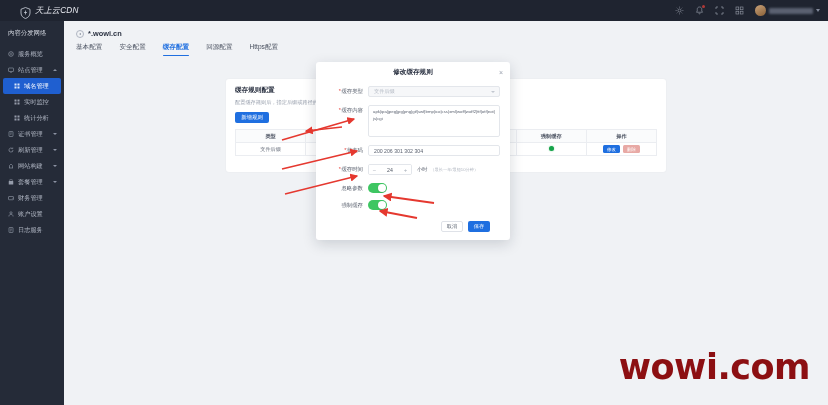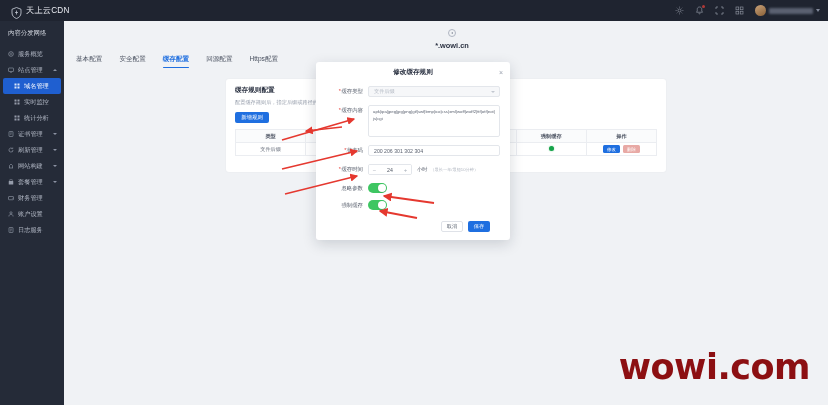--- a/index.html
+++ b/index.html
@@ -18,22 +18,23 @@
   
   .topbar {
     position: absolute; top: 0; left: 0;
     width: 828px; height: 21px;
     background: #1f2430;
     display: flex; align-items: center;
     z-index: 30;
   }
   .brand {
     display: flex; 
-    padding-left: 11px; gap: 4px;
+    padding-left: 20px; gap: 4px;
     width: 64px;
+    font-style: italic;
   }
   .brand-shield { width: 11px; height: 12px; flex: 0 0 auto; }
   .brand-name {
     color: #e8eaf0; font-size: 8.2px; letter-spacing: .2px;
     white-space: nowrap;
     filter: blur(.25px);
   }
   .topbar-spacer { flex: 1; }
   .topbar-icons {
     display: flex; align-items: center; gap: 11px;
@@ -109,21 +110,21 @@
   
   .content {
     position: absolute; top: 21px; left: 64px;
     width: 764px; height: 384px;
     background: #f0f2f5;
   }
 
   
   .page-head {
     padding: 8px 0 0 12px;
-    display: flex; align-items: center; gap: 4px; flex-direction: column;
+    display: flex; align-items: center; gap: 4px;
   }
   .back-circle {
     width: 8px; height: 8px; border-radius: 50%;
     border: .7px solid #b0b6c2;
     display: flex; align-items: center; justify-content: center;
   }
   .back-arrow {
     width: 0; height: 0;
     border-top: 1.8px solid transparent;
     border-bottom: 1.8px solid transparent;

